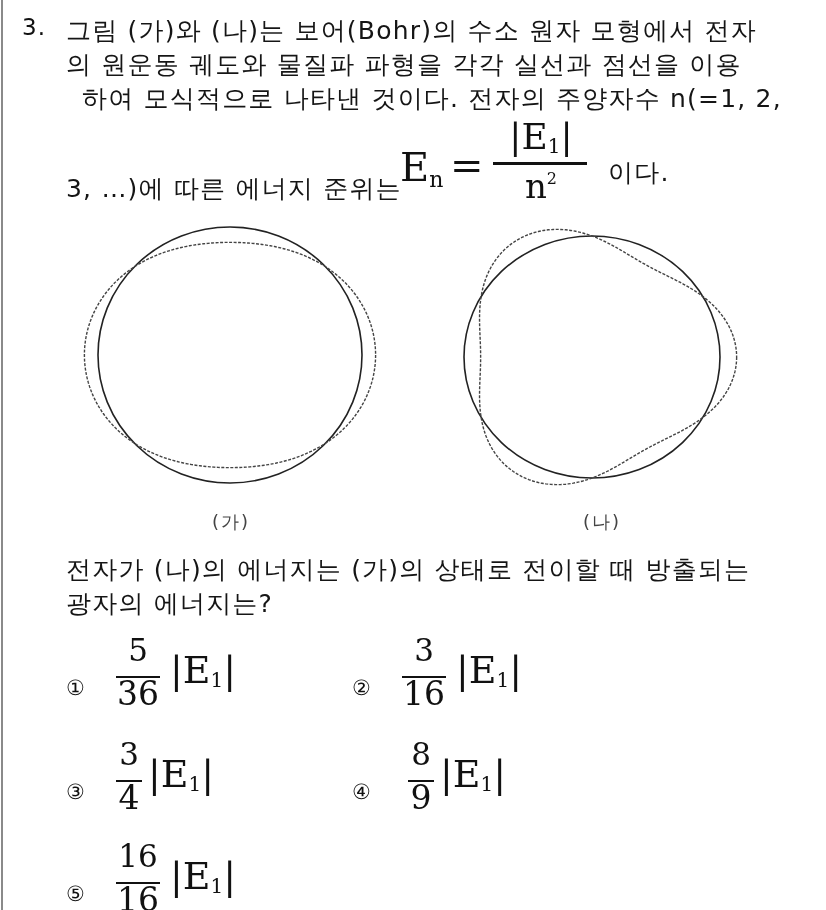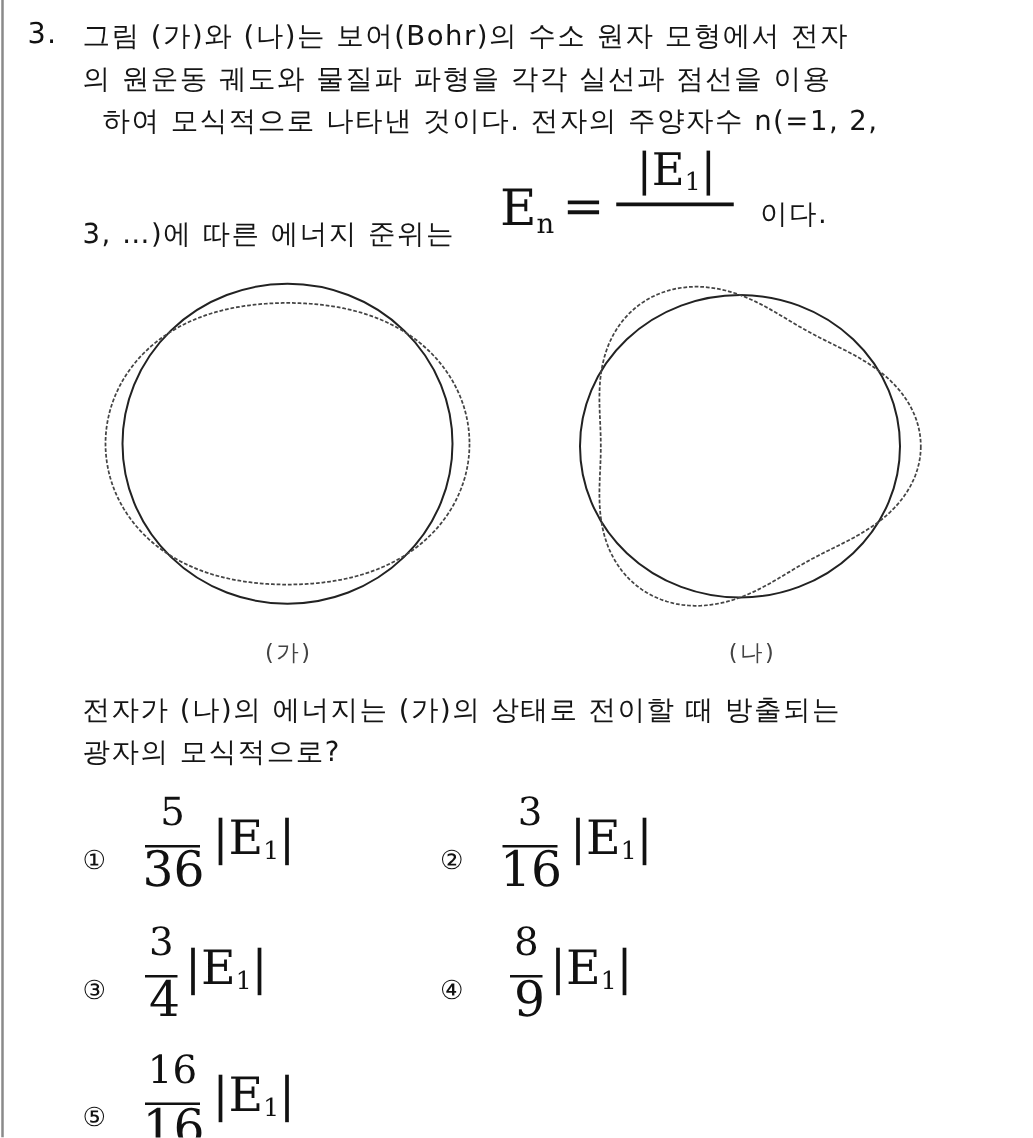--- a/index.html
+++ b/index.html
@@ -2,80 +2,81 @@
 <html><head>
 <meta charset="utf-8">
 <style>
   html, body { margin: 0; padding: 0; }
   body {
     width: 826px; height: 910px; background: #ffffff; position: relative; overflow: hidden;
     font-family: "DejaVu Sans", sans-serif; color: #111;
   }
   .left-rule { position: absolute; left: 1px; top: 0; width: 2px; height: 910px; background: #8a8a8a; }
   .line {
-    position: absolute; font-size: 22px; letter-spacing: 1.2px; white-space: nowrap;
+    position: absolute; font-size: 25px; letter-spacing: 1.2px; white-space: nowrap;
     font-family: "DejaVu Sans", sans-serif; color: #151515;
   }
   .qnum { position: absolute; left: 22px; top: 14px; font-size: 23px; letter-spacing: 1px; }
   .math { font-family: "DejaVu Serif", "Liberation Serif", serif; color: #111; }
   .formula { position: absolute; left: 400px; top: 122px; width: 190px; height: 92px; }
   .formula .lhs { position: absolute; left: 0; top: 22px; font-size: 40px; }
   .formula .lhs sub { font-size: 22px; vertical-align: -6px; }
   .formula .eq { position: absolute; left: 50px; top: 20px; font-size: 40px; }
   .formula .num { position: absolute; left: 96px; top: -6px; width: 90px; text-align: center; font-size: 36px; }
   .formula .num sub { font-size: 20px; vertical-align: -4px; }
   .formula .bar { position: absolute; left: 93px; top: 40px; width: 94px; height: 3px; background: #111; }
   .formula .den { position: absolute; left: 96px; top: 44px; width: 90px; text-align: center; font-size: 34px; }
   .formula .den sup { font-size: 16px; vertical-align: 14px; }
   .figure { position: absolute; }
   .fig-label { position: absolute; font-size: 18px; color: #444; letter-spacing: 2px; }
   .opt { position: absolute; height: 80px; }
   .opt .circ { position: absolute; left: 0; font-size: 21px; color: #111; }
   .opt .frac { position: absolute; }
   .opt .fnum { position: absolute; left: 0; width: 100%; text-align: center; font-size: 31px; top: 0; }
   .opt .fbar { position: absolute; height: 2px; background: #111; }
-  .opt .fden { position: absolute; left: 0; width: 100%; text-align: right; font-size: 39px; }
+  .opt .fden { position: absolute; left: 0; width: 100%; text-align: center; font-size: 33px; }
   .opt .abs { position: absolute; font-size: 38px; white-space: nowrap; }
   .opt .abs sub { font-size: 20px; vertical-align: -4px; }
 </style>
 </head>
 <body>
 
 <div class="left-rule"></div>
 
 <div class="qnum">3.</div>
 <div class="line" style="left:66px; top:14px;">그림 (가)와 (나)는 보어(Bohr)의 수소 원자 모형에서 전자</div>
 <div class="line" style="left:66px; top:48px;">의 원운동 궤도와 물질파 파형을 각각 실선과 점선을 이용</div>
 <div class="line" style="left:82px; top:82px;">하여 모식적으로 나타낸 것이다. 전자의 주양자수 n(=1, 2,</div>
 
 <div class="line" style="left:66px; top:172px;text-align:right;">3, …)에 따른 에너지 준위는</div>
 
 <div class="formula math">
   <span class="lhs"><span>E</span><sub>n</sub></span>
   <span class="eq">=</span>
   <span class="num"><span>|E</span><sub>1</sub><span>|</span></span>
   <span class="bar"></span>
+  <span class="den"><span>n</span><sup>2</sup></span>
 </div>
 
 <div class="line" style="left:608px; top:156px;">이다.</div>
 
 <svg class="figure" style="left:80px; top:220px;" width="320" height="280" viewBox="0 0 320 280">
   <ellipse cx="150" cy="135" rx="132" ry="128" fill="none" stroke="#222" stroke-width="1.6"></ellipse>
   <path id="waveA" fill="none" stroke="#444" stroke-width="1.4" stroke-dasharray="3,1.5" d="M295.60,135.00L295.57,137.50L295.47,140.00L295.32,142.50L295.09,144.99L294.81,147.47L294.46,149.95L294.05,152.42L293.58,154.87L293.05,157.31L292.46,159.73L291.81,162.14L291.10,164.53L290.33,166.90L289.50,169.25L288.62,171.57L287.68,173.87L286.69,176.15L285.64,178.39L284.54,180.61L283.39,182.80L282.19,184.96L280.94,187.09L279.64,189.18L278.30,191.24L276.91,193.27L275.48,195.26L274.00,197.21L272.49,199.12L270.93,201.00L269.34,202.84L267.71,204.64L266.05,206.40L264.35,208.12L262.62,209.79L260.86,211.43L259.07,213.03L257.26,214.58L255.42,216.09L253.55,217.56L251.66,218.99L249.75,220.38L247.82,221.72L245.87,223.03L243.91,224.29L241.92,225.51L239.93,226.69L237.92,227.83L235.90,228.93L233.86,229.99L231.82,231.01L229.77,231.99L227.71,232.94L225.65,233.84L223.58,234.71L221.50,235.55L219.43,236.35L217.35,237.11L215.27,237.84L213.18,238.54L211.10,239.20L209.02,239.83L206.94,240.43L204.86,241.00L202.78,241.55L200.70,242.06L198.63,242.54L196.56,243.00L194.50,243.44L192.43,243.84L190.38,244.22L188.32,244.58L186.27,244.92L184.23,245.23L182.19,245.52L180.15,245.79L178.12,246.04L176.09,246.27L174.07,246.48L172.05,246.67L170.03,246.84L168.02,247.00L166.01,247.13L164.00,247.25L161.99,247.36L159.99,247.44L157.99,247.51L155.99,247.57L153.99,247.61L152.00,247.63L150.00,247.64L148.00,247.63L146.01,247.61L144.01,247.57L142.01,247.51L140.01,247.44L138.01,247.36L136.00,247.25L133.99,247.13L131.98,247.00L129.97,246.84L127.95,246.67L125.93,246.48L123.91,246.27L121.88,246.04L119.85,245.79L117.81,245.52L115.77,245.23L113.73,244.92L111.68,244.58L109.62,244.22L107.57,243.84L105.50,243.44L103.44,243.00L101.37,242.54L99.30,242.06L97.22,241.55L95.14,241.00L93.06,240.43L90.98,239.83L88.90,239.20L86.82,238.54L84.73,237.84L82.65,237.11L80.57,236.35L78.50,235.55L76.42,234.71L74.35,233.84L72.29,232.94L70.23,231.99L68.18,231.01L66.14,229.99L64.10,228.93L62.08,227.83L60.07,226.69L58.08,225.51L56.09,224.29L54.13,223.03L52.18,221.72L50.25,220.38L48.34,218.99L46.45,217.56L44.58,216.09L42.74,214.58L40.93,213.03L39.14,211.43L37.38,209.79L35.65,208.12L33.95,206.40L32.29,204.64L30.66,202.84L29.07,201.00L27.51,199.12L26.00,197.21L24.52,195.26L23.09,193.27L21.70,191.24L20.36,189.18L19.06,187.09L17.81,184.96L16.61,182.80L15.46,180.61L14.36,178.39L13.31,176.15L12.32,173.87L11.38,171.57L10.50,169.25L9.67,166.90L8.90,164.53L8.19,162.14L7.54,159.73L6.95,157.31L6.42,154.87L5.95,152.42L5.54,149.95L5.19,147.47L4.91,144.99L4.68,142.50L4.53,140.00L4.43,137.50L4.40,135.00L4.43,132.50L4.53,130.00L4.68,127.50L4.91,125.01L5.19,122.53L5.54,120.05L5.95,117.58L6.42,115.13L6.95,112.69L7.54,110.27L8.19,107.86L8.90,105.47L9.67,103.10L10.50,100.75L11.38,98.43L12.32,96.13L13.31,93.85L14.36,91.61L15.46,89.39L16.61,87.20L17.81,85.04L19.06,82.91L20.36,80.82L21.70,78.76L23.09,76.73L24.52,74.74L26.00,72.79L27.51,70.88L29.07,69.00L30.66,67.16L32.29,65.36L33.95,63.60L35.65,61.88L37.38,60.21L39.14,58.57L40.93,56.97L42.74,55.42L44.58,53.91L46.45,52.44L48.34,51.01L50.25,49.62L52.18,48.28L54.13,46.97L56.09,45.71L58.08,44.49L60.07,43.31L62.08,42.17L64.10,41.07L66.14,40.01L68.18,38.99L70.23,38.01L72.29,37.06L74.35,36.16L76.42,35.29L78.50,34.45L80.57,33.65L82.65,32.89L84.73,32.16L86.82,31.46L88.90,30.80L90.98,30.17L93.06,29.57L95.14,29.00L97.22,28.45L99.30,27.94L101.37,27.46L103.44,27.00L105.50,26.56L107.57,26.16L109.62,25.78L111.68,25.42L113.73,25.08L115.77,24.77L117.81,24.48L119.85,24.21L121.88,23.96L123.91,23.73L125.93,23.52L127.95,23.33L129.97,23.16L131.98,23.00L133.99,22.87L136.00,22.75L138.01,22.64L140.01,22.56L142.01,22.49L144.01,22.43L146.01,22.39L148.00,22.37L150.00,22.36L152.00,22.37L153.99,22.39L155.99,22.43L157.99,22.49L159.99,22.56L161.99,22.64L164.00,22.75L166.01,22.87L168.02,23.00L170.03,23.16L172.05,23.33L174.07,23.52L176.09,23.73L178.12,23.96L180.15,24.21L182.19,24.48L184.23,24.77L186.27,25.08L188.32,25.42L190.38,25.78L192.43,26.16L194.50,26.56L196.56,27.00L198.63,27.46L200.70,27.94L202.78,28.45L204.86,29.00L206.94,29.57L209.02,30.17L211.10,30.80L213.18,31.46L215.27,32.16L217.35,32.89L219.43,33.65L221.50,34.45L223.58,35.29L225.65,36.16L227.71,37.06L229.77,38.01L231.82,38.99L233.86,40.01L235.90,41.07L237.92,42.17L239.93,43.31L241.92,44.49L243.91,45.71L245.87,46.97L247.82,48.28L249.75,49.62L251.66,51.01L253.55,52.44L255.42,53.91L257.26,55.42L259.07,56.97L260.86,58.57L262.62,60.21L264.35,61.88L266.05,63.60L267.71,65.36L269.34,67.16L270.93,69.00L272.49,70.88L274.00,72.79L275.48,74.74L276.91,76.73L278.30,78.76L279.64,80.82L280.94,82.91L282.19,85.04L283.39,87.20L284.54,89.39L285.64,91.61L286.69,93.85L287.68,96.13L288.62,98.43L289.50,100.75L290.33,103.10L291.10,105.47L291.81,107.86L292.46,110.27L293.05,112.69L293.58,115.13L294.05,117.58L294.46,120.05L294.81,122.53L295.09,125.01L295.32,127.50L295.47,130.00L295.57,132.50L295.60,135.00Z"></path>
 </svg>
 <div class="fig-label" style="left:212px; top:510px;">(가)</div>
 
 <svg class="figure" style="left:452px; top:220px;" width="320" height="280" viewBox="0 0 320 280">
   <ellipse cx="140" cy="137" rx="128" ry="121" fill="none" stroke="#222" stroke-width="1.6"></ellipse>
   <path id="waveB" fill="none" stroke="#444" stroke-width="1.4" stroke-dasharray="3,1.5" d="M284.64,137.00L284.60,139.39L284.46,141.77L284.24,144.15L283.92,146.51L283.52,148.87L283.04,151.21L282.46,153.54L281.81,155.84L281.07,158.12L280.25,160.38L279.35,162.61L278.37,164.80L277.32,166.97L276.20,169.10L275.00,171.20L273.74,173.25L272.42,175.27L271.04,177.25L269.60,179.18L268.10,181.07L266.55,182.92L264.95,184.72L263.31,186.48L261.63,188.19L259.91,189.86L258.16,191.48L256.37,193.05L254.55,194.58L252.71,196.06L250.85,197.50L248.97,198.90L247.08,200.25L245.17,201.56L243.25,202.83L241.32,204.07L239.39,205.26L237.46,206.43L235.53,207.56L233.60,208.65L231.68,209.72L229.76,210.76L227.85,211.78L225.95,212.77L224.07,213.74L222.19,214.69L220.33,215.63L218.48,216.55L216.64,217.46L214.82,218.36L213.01,219.26L211.22,220.14L209.45,221.03L207.68,221.91L205.93,222.79L204.20,223.67L202.48,224.56L200.76,225.45L199.06,226.35L197.37,227.25L195.68,228.17L194.00,229.09L192.32,230.02L190.65,230.97L188.98,231.92L187.30,232.89L185.63,233.87L183.94,234.86L182.26,235.87L180.56,236.88L178.85,237.90L177.13,238.93L175.39,239.97L173.64,241.02L171.87,242.08L170.08,243.13L168.27,244.19L166.44,245.25L164.58,246.31L162.69,247.37L160.78,248.42L158.84,249.46L156.87,250.49L154.87,251.50L152.84,252.50L150.78,253.48L148.69,254.44L146.56,255.38L144.41,256.28L142.22,257.16L140.00,258.00L137.75,258.80L135.47,259.57L133.16,260.29L130.83,260.97L128.47,261.60L126.08,262.17L123.67,262.69L121.24,263.16L118.79,263.56L116.33,263.91L113.85,264.19L111.35,264.40L108.85,264.54L106.34,264.62L103.83,264.62L101.31,264.55L98.80,264.40L96.29,264.18L93.78,263.88L91.29,263.50L88.82,263.05L86.36,262.51L83.92,261.90L81.50,261.21L79.11,260.43L76.75,259.58L74.43,258.65L72.14,257.65L69.89,256.57L67.68,255.41L65.52,254.18L63.40,252.88L61.33,251.51L59.32,250.07L57.36,248.56L55.46,246.99L53.62,245.36L51.84,243.67L50.12,241.93L48.46,240.13L46.87,238.28L45.34,236.38L43.88,234.43L42.49,232.45L41.17,230.42L39.92,228.37L38.73,226.27L37.61,224.15L36.56,222.00L35.57,219.83L34.65,217.64L33.80,215.43L33.01,213.21L32.29,210.98L31.62,208.74L31.02,206.49L30.47,204.24L29.97,201.99L29.54,199.74L29.15,197.50L28.81,195.26L28.52,193.03L28.27,190.82L28.06,188.61L27.90,186.42L27.76,184.24L27.66,182.08L27.60,179.93L27.55,177.80L27.54,175.69L27.54,173.60L27.57,171.53L27.61,169.48L27.66,167.45L27.73,165.44L27.80,163.44L27.88,161.47L27.96,159.51L28.05,157.57L28.14,155.65L28.22,153.74L28.30,151.84L28.37,149.96L28.44,148.08L28.50,146.22L28.55,144.37L28.59,142.52L28.62,140.68L28.63,138.84L28.64,137.00L28.63,135.16L28.62,133.32L28.59,131.48L28.55,129.63L28.50,127.78L28.44,125.92L28.37,124.04L28.30,122.16L28.22,120.26L28.14,118.35L28.05,116.43L27.96,114.49L27.88,112.53L27.80,110.56L27.73,108.56L27.66,106.55L27.61,104.52L27.57,102.47L27.54,100.40L27.54,98.31L27.55,96.20L27.60,94.07L27.66,91.92L27.76,89.76L27.90,87.58L28.06,85.39L28.27,83.18L28.52,80.97L28.81,78.74L29.15,76.50L29.54,74.26L29.97,72.01L30.47,69.76L31.02,67.51L31.62,65.26L32.29,63.02L33.01,60.79L33.80,58.57L34.65,56.36L35.57,54.17L36.56,52.00L37.61,49.85L38.73,47.73L39.92,45.63L41.17,43.58L42.49,41.55L43.88,39.57L45.34,37.62L46.87,35.72L48.46,33.87L50.12,32.07L51.84,30.33L53.62,28.64L55.46,27.01L57.36,25.44L59.32,23.93L61.33,22.49L63.40,21.12L65.52,19.82L67.68,18.59L69.89,17.43L72.14,16.35L74.43,15.35L76.75,14.42L79.11,13.57L81.50,12.79L83.92,12.10L86.36,11.49L88.82,10.95L91.29,10.50L93.78,10.12L96.29,9.82L98.80,9.60L101.31,9.45L103.83,9.38L106.34,9.38L108.85,9.46L111.35,9.60L113.85,9.81L116.33,10.09L118.79,10.44L121.24,10.84L123.67,11.31L126.08,11.83L128.47,12.40L130.83,13.03L133.16,13.71L135.47,14.43L137.75,15.20L140.00,16.00L142.22,16.84L144.41,17.72L146.56,18.62L148.69,19.56L150.78,20.52L152.84,21.50L154.87,22.50L156.87,23.51L158.84,24.54L160.78,25.58L162.69,26.63L164.58,27.69L166.44,28.75L168.27,29.81L170.08,30.87L171.87,31.92L173.64,32.98L175.39,34.03L177.13,35.07L178.85,36.10L180.56,37.12L182.26,38.13L183.94,39.14L185.63,40.13L187.30,41.11L188.98,42.08L190.65,43.03L192.32,43.98L194.00,44.91L195.68,45.83L197.37,46.75L199.06,47.65L200.76,48.55L202.48,49.44L204.20,50.33L205.93,51.21L207.68,52.09L209.45,52.97L211.22,53.86L213.01,54.74L214.82,55.64L216.64,56.54L218.48,57.45L220.33,58.37L222.19,59.31L224.07,60.26L225.95,61.23L227.85,62.22L229.76,63.24L231.68,64.28L233.60,65.35L235.53,66.44L237.46,67.57L239.39,68.74L241.32,69.93L243.25,71.17L245.17,72.44L247.08,73.75L248.97,75.10L250.85,76.50L252.71,77.94L254.55,79.42L256.37,80.95L258.16,82.52L259.91,84.14L261.63,85.81L263.31,87.52L264.95,89.28L266.55,91.08L268.10,92.93L269.60,94.82L271.04,96.75L272.42,98.73L273.74,100.75L275.00,102.80L276.20,104.90L277.32,107.03L278.37,109.20L279.35,111.39L280.25,113.62L281.07,115.88L281.81,118.16L282.46,120.46L283.04,122.79L283.52,125.13L283.92,127.49L284.24,129.85L284.46,132.23L284.60,134.61L284.64,137.00Z"></path>
 </svg>
 <div class="fig-label" style="left:583px; top:510px;">(나)</div>
 
 <div class="line" style="left:66px; top:553px;">전자가 (나)의 에너지는 (가)의 상태로 전이할 때 방출되는</div>
-<div class="line" style="left:66px; top:587px;">광자의 모식적으로?</div>
+<div class="line" style="left:66px; top:587px;">광자의 에너지는?</div>
 
 <div class="opt math" style="left:66px; top:632px; width:200px;">
   <span class="circ" style="top:44px;">①</span>
   <span class="frac" style="left:48px; top:0; width:48px; height:80px;">
     <span class="fnum">5</span>
     <span class="fbar" style="left:2px; width:44px; top:44px;"></span>
     <span class="fden" style="top:42px;">36</span>
   </span>
   <span class="abs" style="left:104px; top:16px;"><span>|E</span><sub>1</sub><span>|</span></span>
 </div>

